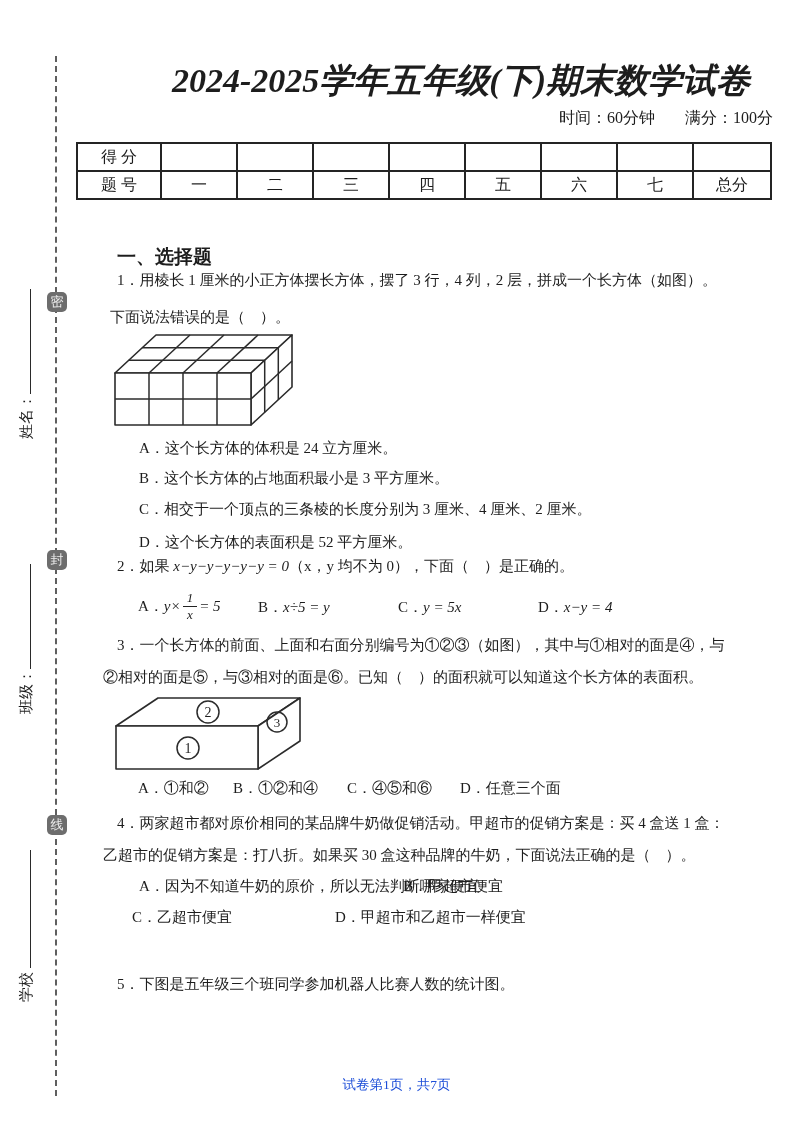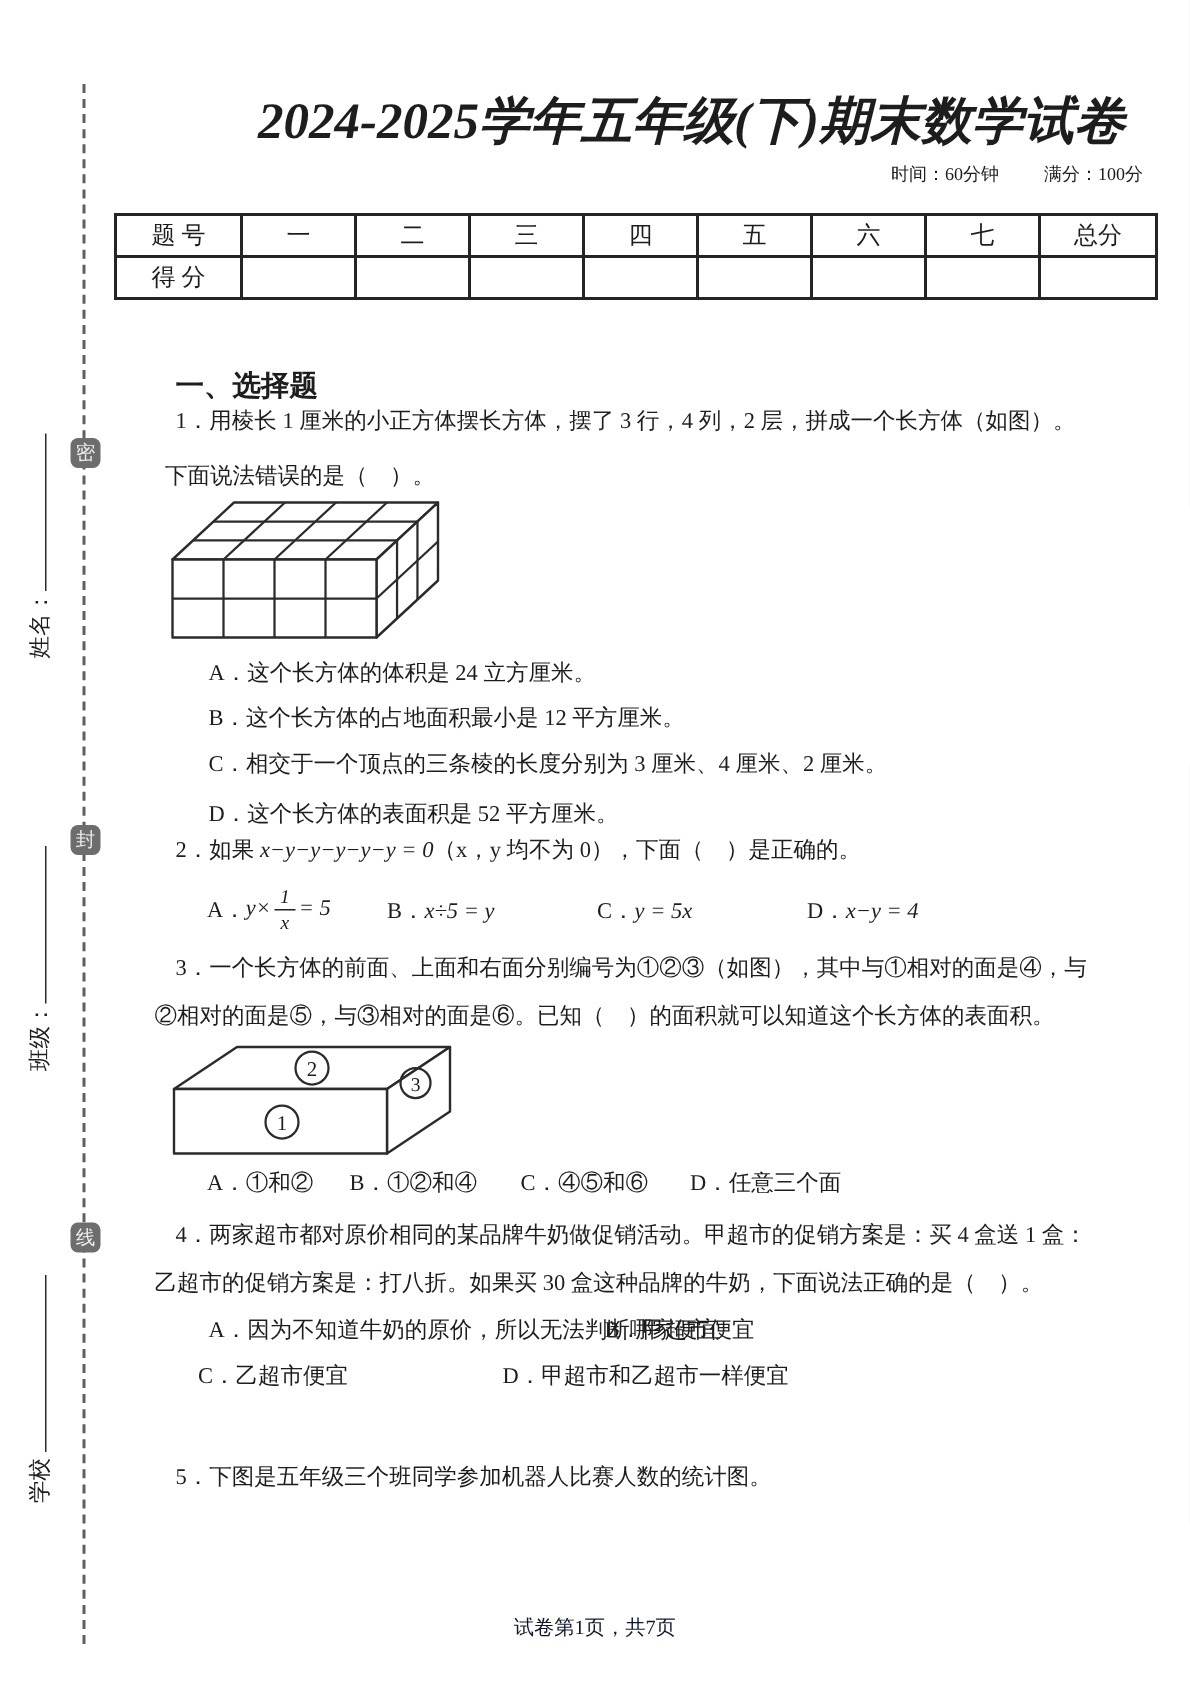--- a/index.html
+++ b/index.html
@@ -8,21 +8,21 @@
     position:relative; width:793px; height:1122px; margin:0 auto;
     background:#ffffff; color:#1d1d1d; overflow:hidden;
   }
   .abs { position:absolute; white-space:nowrap; }
 
   
   .title {
     left:70px; width:680px; top:58px; text-align:right;
     font-size:34px; font-weight:700; letter-spacing:0px;font-style:italic;
   }
-  .meta { top:108px; right:31px; font-size:12px; }
+  .meta { top:108px; right:20px; font-size:16px; }
   .meta .gap { margin-left:30px; }
 
   
   table.score { position:absolute; left:76px; top:142px; border-collapse:collapse; table-layout:fixed; }
   table.score td {
     border:2px solid #242424; height:28px; text-align:center;
     font-size:16px; padding:0 2px; overflow:hidden;
   }
 
   
@@ -46,21 +46,21 @@
     position:absolute; left:47px; width:20px; height:20px;
     background:#6d6d6d; color:#eeeeee; border-radius:5px;
     font-size:13px; line-height:20px; text-align:center;
   }
   .vlabel {
     position:absolute; height:20px; font-size:15px;
     transform:rotate(-90deg); white-space:nowrap; text-align:left;
   }
   .uline { display:inline-block; border-bottom:1.5px solid #2a2a2a; height:13px; }
 
-  .footer { left:0; right:0; top:1076px; text-align:center; font-size:13.5px; color:#0f172a; }
+  .footer { left:0; right:0; top:1076px; text-align:center; font-size:13.5px; color:#1d4ed8; }
 </style>
 </head>
 <body>
 
 <div class="page">
 
   <div class="seal-line"></div>
   <div class="seal" style="top:292px;">密</div>
   <div class="seal" style="top:550px;">封</div>
   <div class="seal" style="top:815px;">线</div>
@@ -87,40 +87,40 @@
         <col style="width:76px;">
         <col style="width:76px;">
         <col style="width:76px;">
         <col style="width:76px;">
         <col style="width:76px;">
         <col style="width:76px;">
         <col style="width:78px;">
     </colgroup>
     <tbody>
         <tr>
+      <td>得 分</td>
+      <td></td>
+      <td></td>
+      <td></td>
+      <td></td>
+      <td></td>
+      <td></td>
+      <td></td>
+      <td></td>
+    </tr>
+    <tr>
       <td>题 号</td>
       <td>一</td>
       <td>二</td>
       <td>三</td>
       <td>四</td>
       <td>五</td>
       <td>六</td>
       <td>七</td>
       <td>总分</td>
-    </tr>
-    <tr>
-      <td>得 分</td>
-      <td></td>
-      <td></td>
-      <td></td>
-      <td></td>
-      <td></td>
-      <td></td>
-      <td></td>
-      <td></td>
     </tr>
   </tbody>
     </table>
 
   <div class="abs sec-title" style="left:117px; top:244px;">一、选择题</div>
 
   <div class="abs q" style="left:117px; top:271px;">1．用棱长 1 厘米的小正方体摆长方体，摆了 3 行，4 列，2 层，拼成一个长方体（如图）。</div>
   <div class="abs q" style="left:110px; top:308px;">下面说法错误的是（　）。</div>
 
   <svg class="abs" style="left:112px; top:332px;" width="186" height="96" viewBox="0 0 186 96">
@@ -135,21 +135,21 @@
     <line class="ln" x1="71" y1="41" x2="112" y2="3"></line>
     <line class="ln" x1="105" y1="41" x2="146" y2="3"></line>
     <line class="ln" x1="16.7" y1="28.3" x2="152.7" y2="28.3"></line>
     <line class="ln" x1="30.3" y1="15.7" x2="166.3" y2="15.7"></line>
     <line class="ln" x1="139" y1="67" x2="180" y2="29"></line>
     <line class="ln" x1="152.7" y1="28.3" x2="152.7" y2="80.3"></line>
     <line class="ln" x1="166.3" y1="15.7" x2="166.3" y2="67.7"></line>
   </svg>
 
   <div class="abs opt" style="left:139px; top:439px;">A．这个长方体的体积是 24 立方厘米。</div>
-  <div class="abs opt" style="left:139px; top:469px;">B．这个长方体的占地面积最小是 12 平方厘米。</div>
+  <div class="abs opt" style="left:139px; top:469px;">B．这个长方体的占地面积最小是 3 平方厘米。</div>
   <div class="abs opt" style="left:139px; top:500px;">C．相交于一个顶点的三条棱的长度分别为 3 厘米、4 厘米、2 厘米。</div>
   <div class="abs opt" style="left:139px; top:533px;">D．这个长方体的表面积是 52 平方厘米。</div>
 
   <div class="abs q" style="left:117px; top:557px;">
     <span>2．如果 </span><span class="math">x−y−y−y−y−y = 0</span><span>（x，y 均不为 0），下面（　）是正确的。</span>
   </div>
   <div class="abs opt optA2" style="left:138px; top:585px; height:42px;">
     <span>A．</span>
       <span class="math">y×</span>
       <span class="frac">

